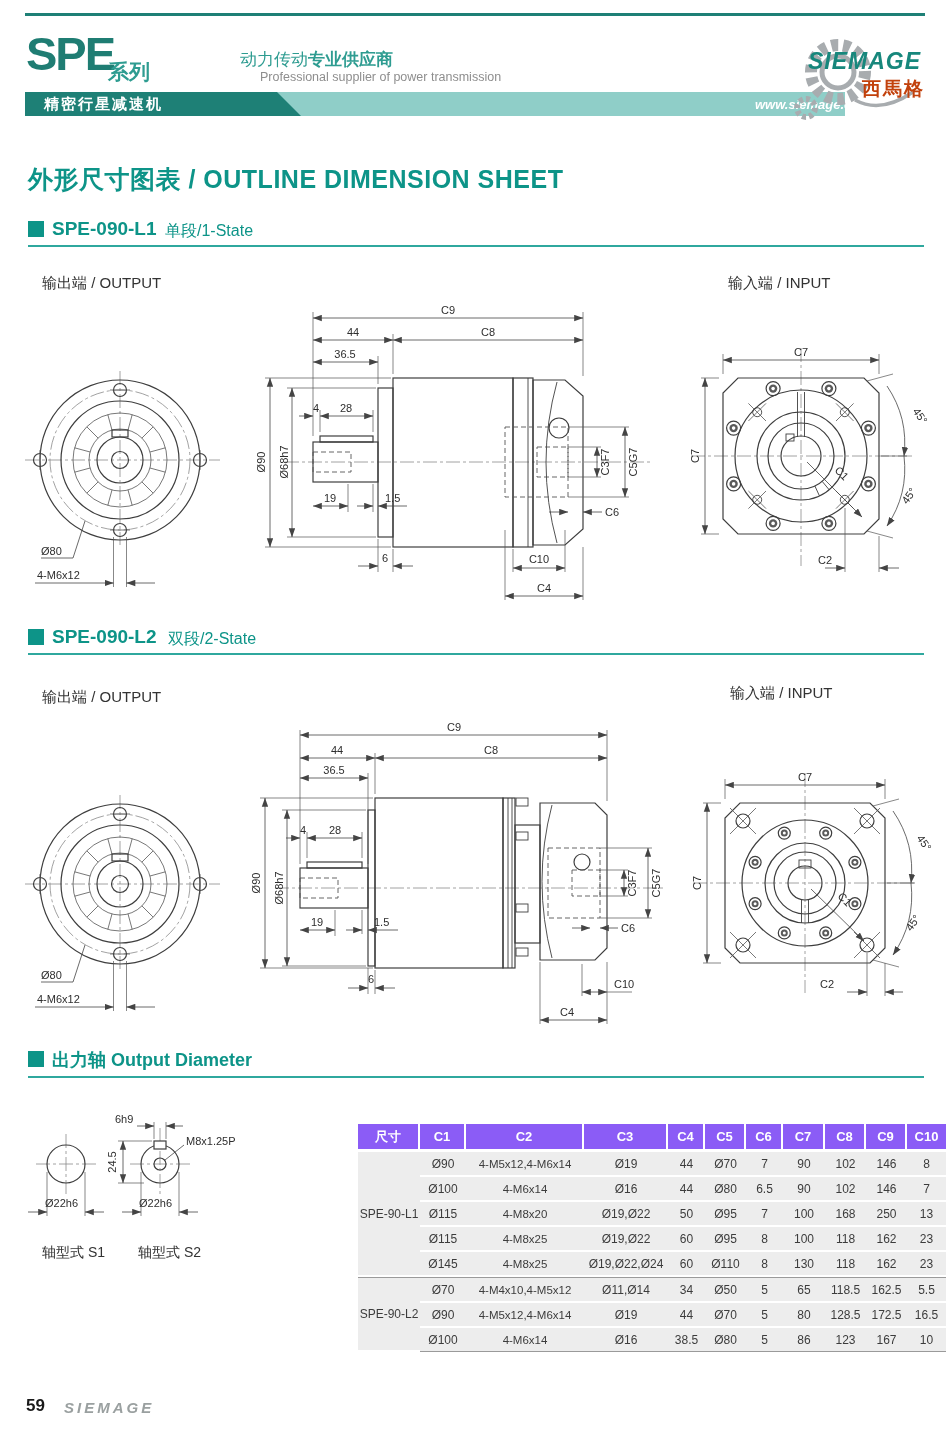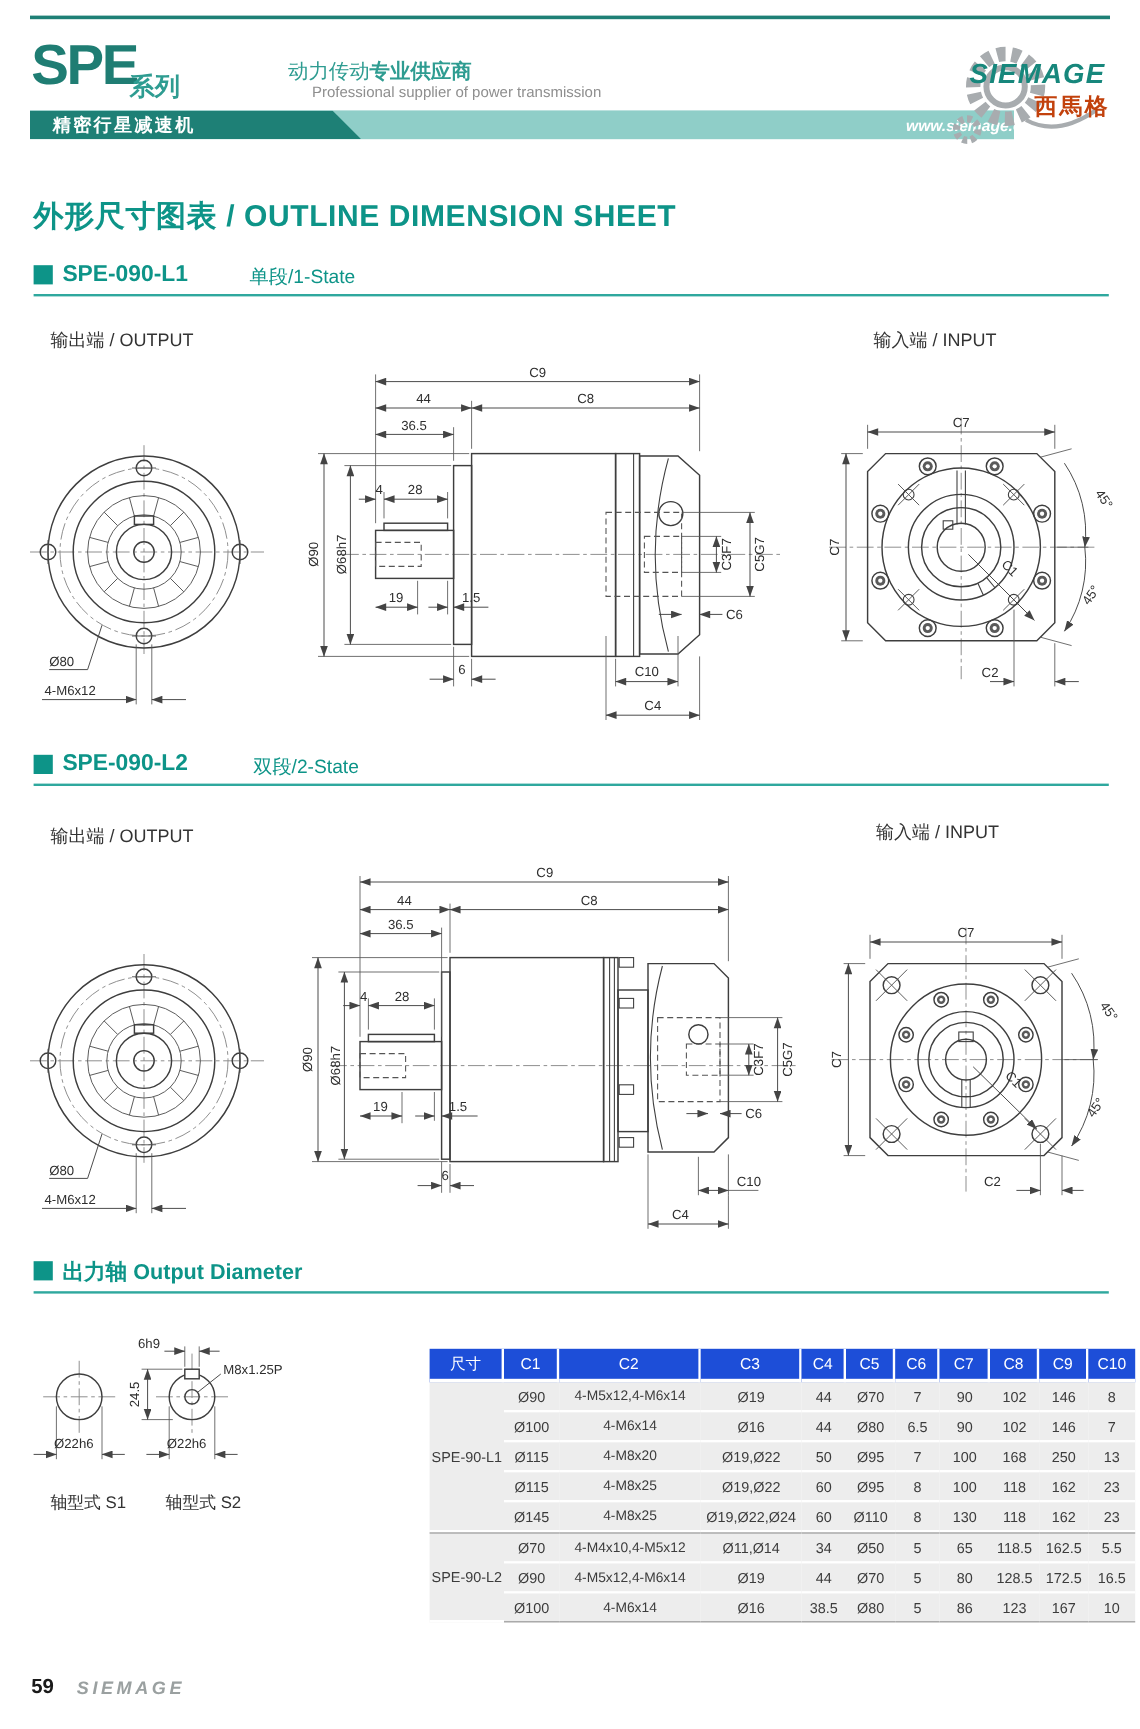--- a/index.html
+++ b/index.html
@@ -18,39 +18,39 @@
                clip-path:polygon(0 0,252px 0,276px 24px,0 24px);}
   .banner-left-text{position:absolute;left:19px;top:3px;font-size:15px;font-weight:bold;color:#fff;letter-spacing:2px;}
   .banner-slogan{position:absolute;left:563px;top:5px;font-size:13px;font-weight:bold;color:rgba(255,255,255,.9);letter-spacing:3px;margin-top:24px;}
   .banner-site{position:absolute;left:730px;top:5px;font-size:13px;font-weight:bold;font-style:italic;color:#fff;}
   .brand-text{position:absolute;left:808px;top:48px;font-size:23px;font-weight:bold;font-style:italic;color:#17877C;letter-spacing:1px;}
   .brand-cn{position:absolute;left:862px;top:76px;font-size:19px;font-weight:bold;color:#c2410c;letter-spacing:2px;}
   
   .title{position:absolute;left:28px;top:163px;font-size:25px;font-weight:bold;color:#0D9488;letter-spacing:.5px;}
   .sq{position:absolute;width:16px;height:16px;background:#0D9488;}
   .model{position:absolute;font-size:19px;font-weight:bold;color:#0D9488;}
-  .mtype{position:absolute;font-size:16px;color:#0D9488;margin-left:43px;}
+  .mtype{position:absolute;font-size:16px;color:#0D9488;}
   .rule{position:absolute;left:28px;width:896px;height:2px;background:#2FA89E;}
   .viewlab{position:absolute;font-size:15px;color:#333;}
   .h3t{position:absolute;font-size:18px;font-weight:bold;color:#0D9488;}
   
   svg{font-family:"Liberation Sans","DejaVu Sans",sans-serif;}
   .ol{fill:none;stroke:#3e3e3e;stroke-width:1.2;}
   .olf{fill:#fff;stroke:#3e3e3e;stroke-width:1.2;}
   .ol2{fill:none;stroke:#3e3e3e;stroke-width:.9;}
   .th{fill:none;stroke:#555;stroke-width:.8;}
   .cl{stroke:#8a8a8a;stroke-width:.8;stroke-dasharray:14 3 3 3;fill:none;}
   .hid{fill:none;stroke:#555;stroke-width:.9;stroke-dasharray:5 3;}
   .ext{stroke:#555;stroke-width:.7;}
   .dim{stroke:#444;stroke-width:.8;fill:none;}
   .dt{font-size:11px;fill:#2e2e2e;}
   .mid{text-anchor:middle;}
   
   .dimtable{position:absolute;left:358px;top:1124px;border-collapse:separate;border-spacing:0;table-layout:fixed;width:588px;}
-  .dimtable th{background:#1d4ed8;color:#fff;font-size:13px;font-weight:normal;height:25px;padding:0;
+  .dimtable th{background:#8b5cf6;color:#fff;font-size:13px;font-weight:bold;height:25px;padding:0;
                border-right:2px solid #fff;border-bottom:3px solid #fff;text-align:center;}
   .dimtable th:last-child{border-right:none;}
   .dimtable td{background:#EDEDED;text-align:center;font-size:12px;color:#3c3c3c;height:23px;padding:0;
                border-bottom:2px solid #fff;white-space:nowrap;}
   .dimtable td.c2col{font-size:11.5px;}
   .dimtable tr.sep td{border-top:1.5px solid #9a9a9a;}
   .dimtable tr.last td{border-bottom:1.5px solid #9a9a9a;}
   .fnotes{position:absolute;left:356px;top:1334px;font-size:11.5px;color:#333;line-height:15px;}
   .pageno{position:absolute;left:26px;top:1396px;font-size:17px;font-weight:bold;color:#1a1a1a;}
   .footlogo{position:absolute;left:64px;top:1399px;font-size:15px;font-weight:bold;font-style:italic;color:#9aa0a0;letter-spacing:3px;}

